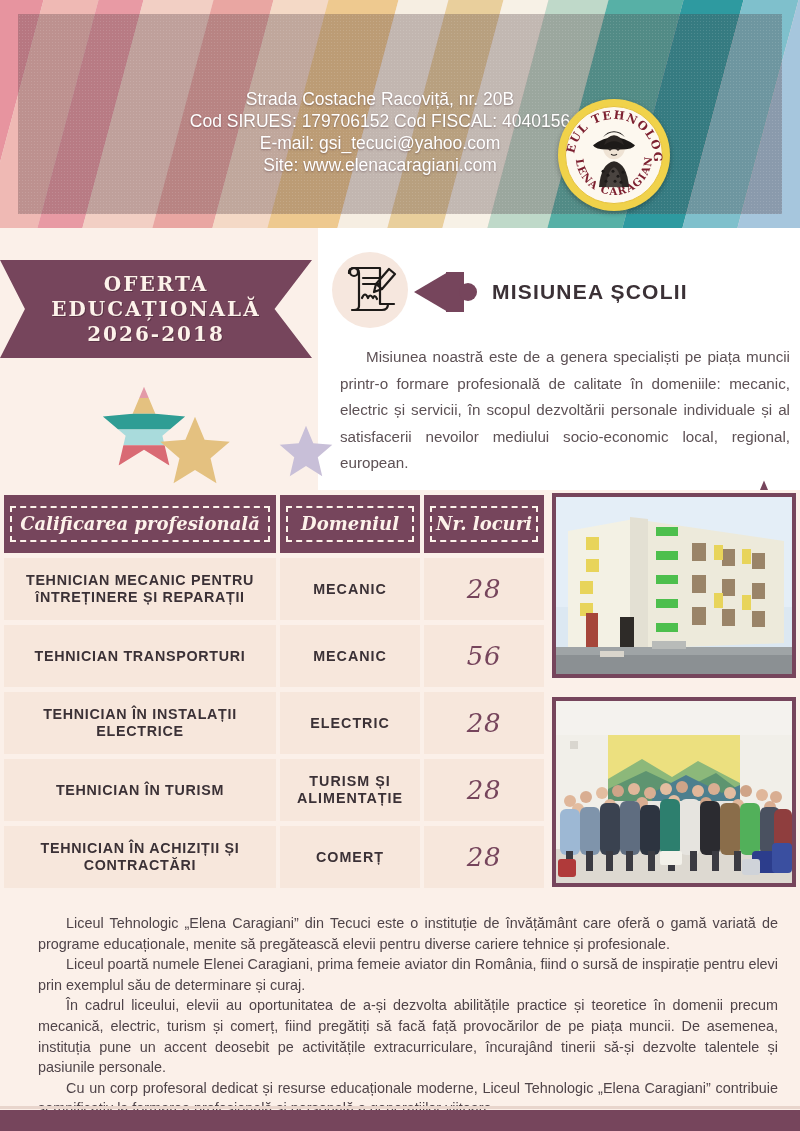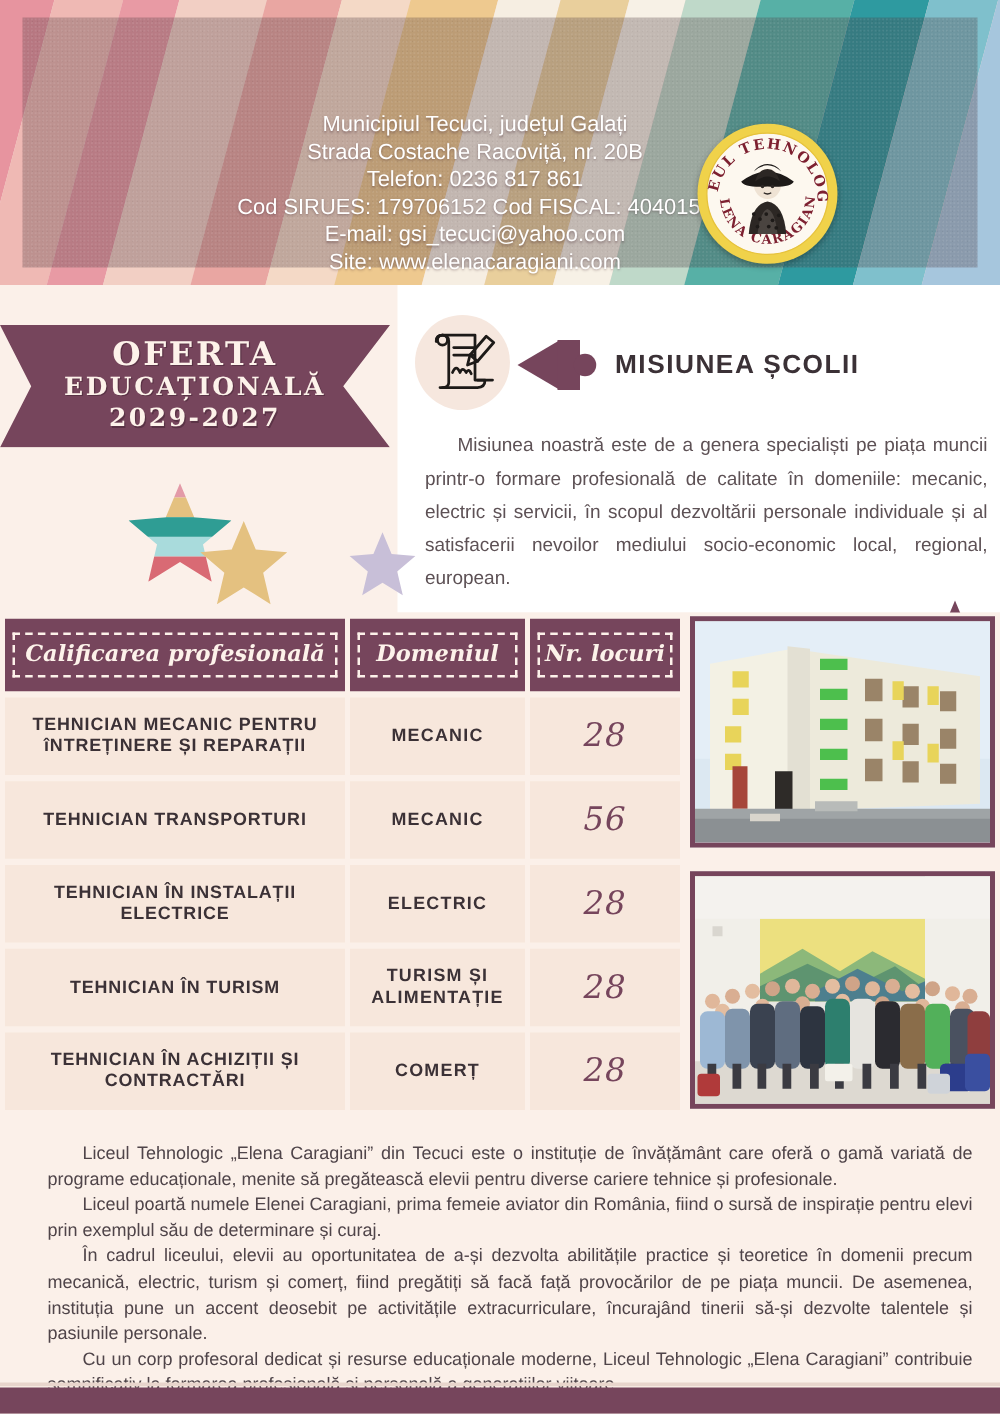--- a/index.html
+++ b/index.html
@@ -149,21 +149,21 @@
   }
   .ribbon-text {
     color: #fdf2ea;
     text-align: center;
     font-family: "DejaVu Serif", serif;
     font-weight: bold;
     letter-spacing: 2px;
     line-height: 25px;
     text-shadow: 1px 1px 0 rgba(40,18,28,.35);
   }
-  .ribbon-l1 { font-size: 26px; }
+  .ribbon-l1 { font-size: 20px; }
   .ribbon-l2 { font-size: 20px; }
   .ribbon-l3 { font-size: 20px; }
 
   
   .star {
     position: absolute;
     display: block;
   }
 
   
@@ -327,23 +327,21 @@
       <div class="band" style="left:575px;  width:75px;  background:#57b0a6;"></div>
       <div class="band" style="left:650px;  width:60px;  background:#2e9aa0;"></div>
       <div class="band" style="left:710px;  width:55px;  background:#7fc0cc;"></div>
       <div class="band" style="left:765px;  width:95px;  background:#a6c6dd;"></div>
     </div>
     <div class="hdr-overlay"></div>
     <div class="hdr-noise"></div>
 
 
     <div class="contact-block">
-      <div>Municipiul Tecuci, județul Galați</div>
       <div>Strada Costache Racoviță, nr. 20B</div>
-      <div>Telefon: 0236 817 861</div>
       <div>Cod SIRUES: 179706152 Cod FISCAL: 4040156</div>
       <div>E-mail: gsi_tecuci@yahoo.com</div>
       <div>Site: www.elenacaragiani.com</div>
     </div>
 
     <div class="logo-seal">
       <div class="ring-in"></div>
       <svg class="seal-text" viewBox="0 0 112 112">
         <defs>
           <path id="arcTop" d="M 16,60 A 40,40 0 0 1 96,60" fill="none"></path>
@@ -380,21 +378,21 @@
     </div>
   </div>
 
   <div class="mid">
     <div class="mid-right-panel"></div>
 
     <div class="ribbon">
       <div class="ribbon-text">
         <div class="ribbon-l1">OFERTA</div>
         <div class="ribbon-l2">EDUCAȚIONALĂ</div>
-        <div class="ribbon-l3">2029-2027</div>
+        <div class="ribbon-l3">2026-2018</div>
       </div>
     </div>
 
     <svg class="star" style="left:100px; top:156px; width:88px; height:84px;" viewBox="0 0 100 96">
       <defs>
         <clipPath id="stripClip">
           <path d="M50 3 L63 34 L97 37 L71 59 L79 93 L50 75 L21 93 L29 59 L3 37 L37 34 Z"></path>
         </clipPath>
       </defs>
       <g clip-path="url(#stripClip)">

